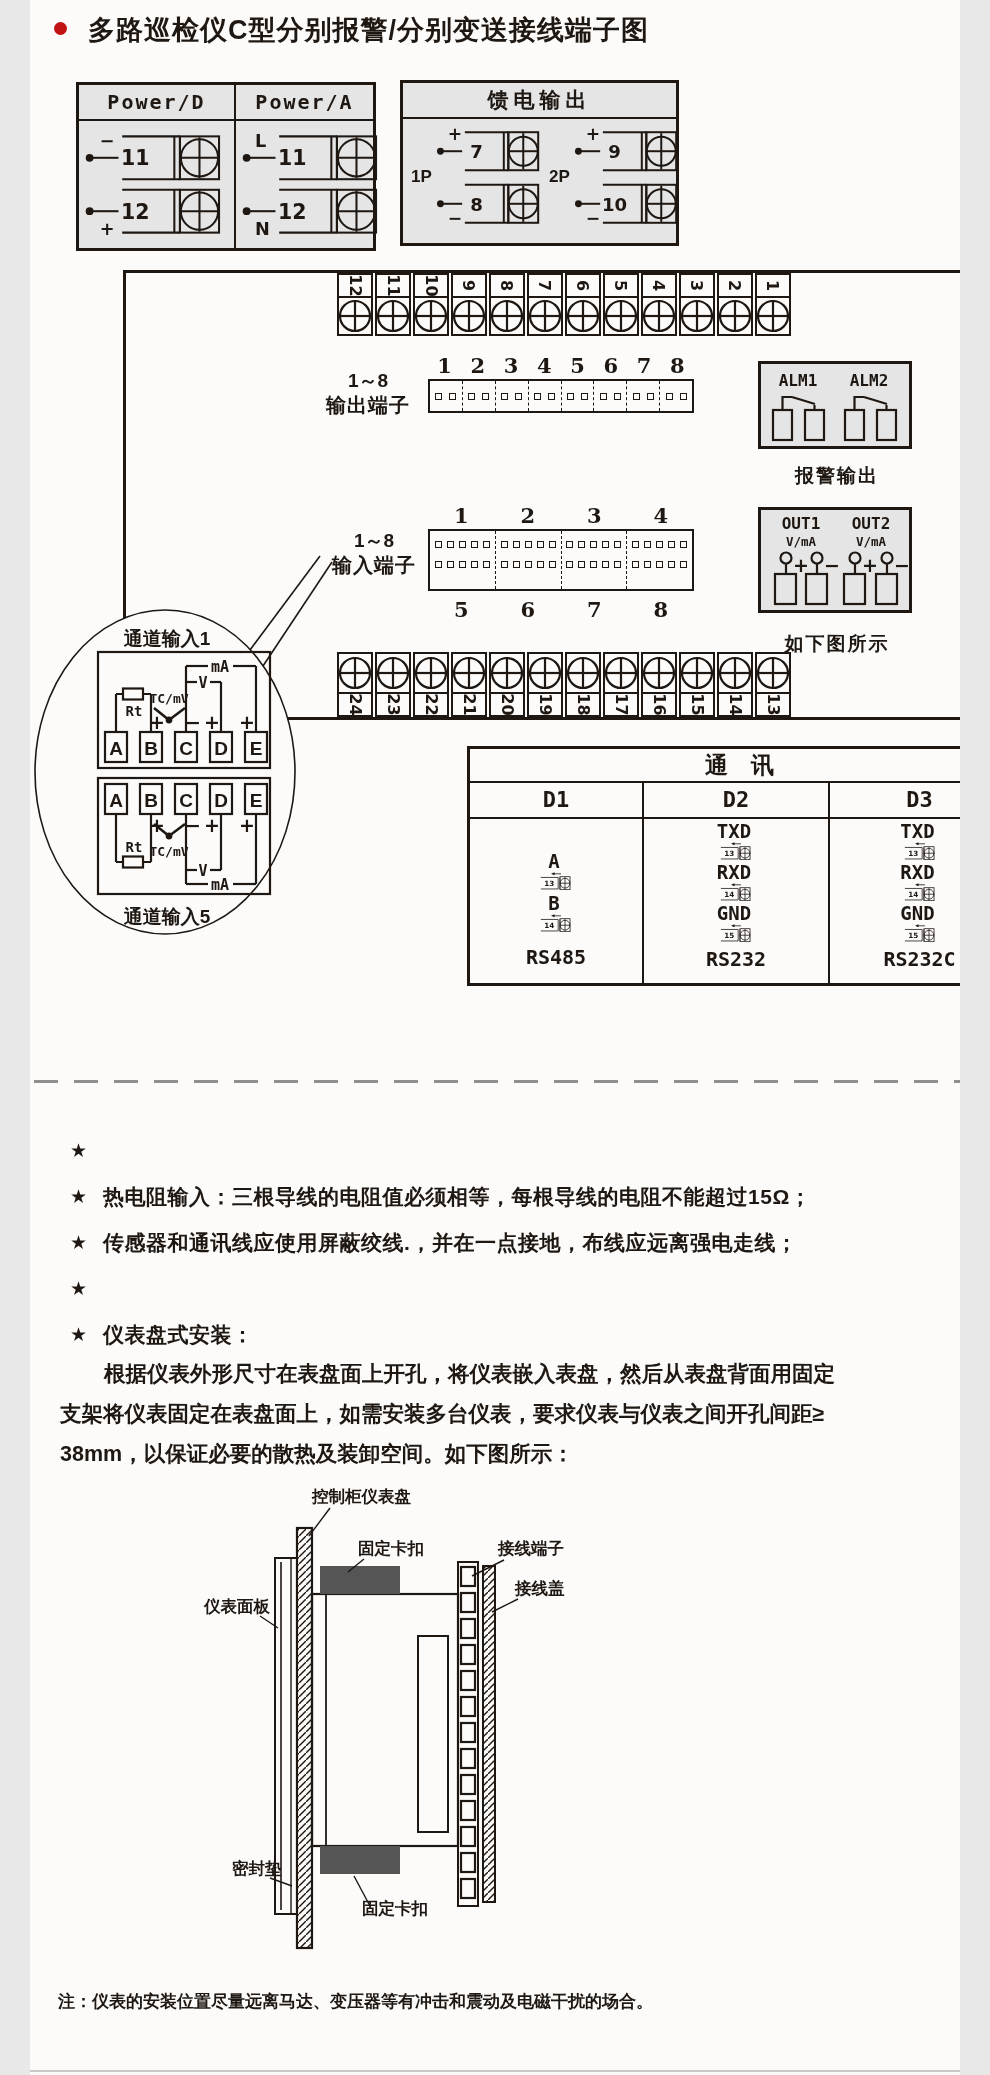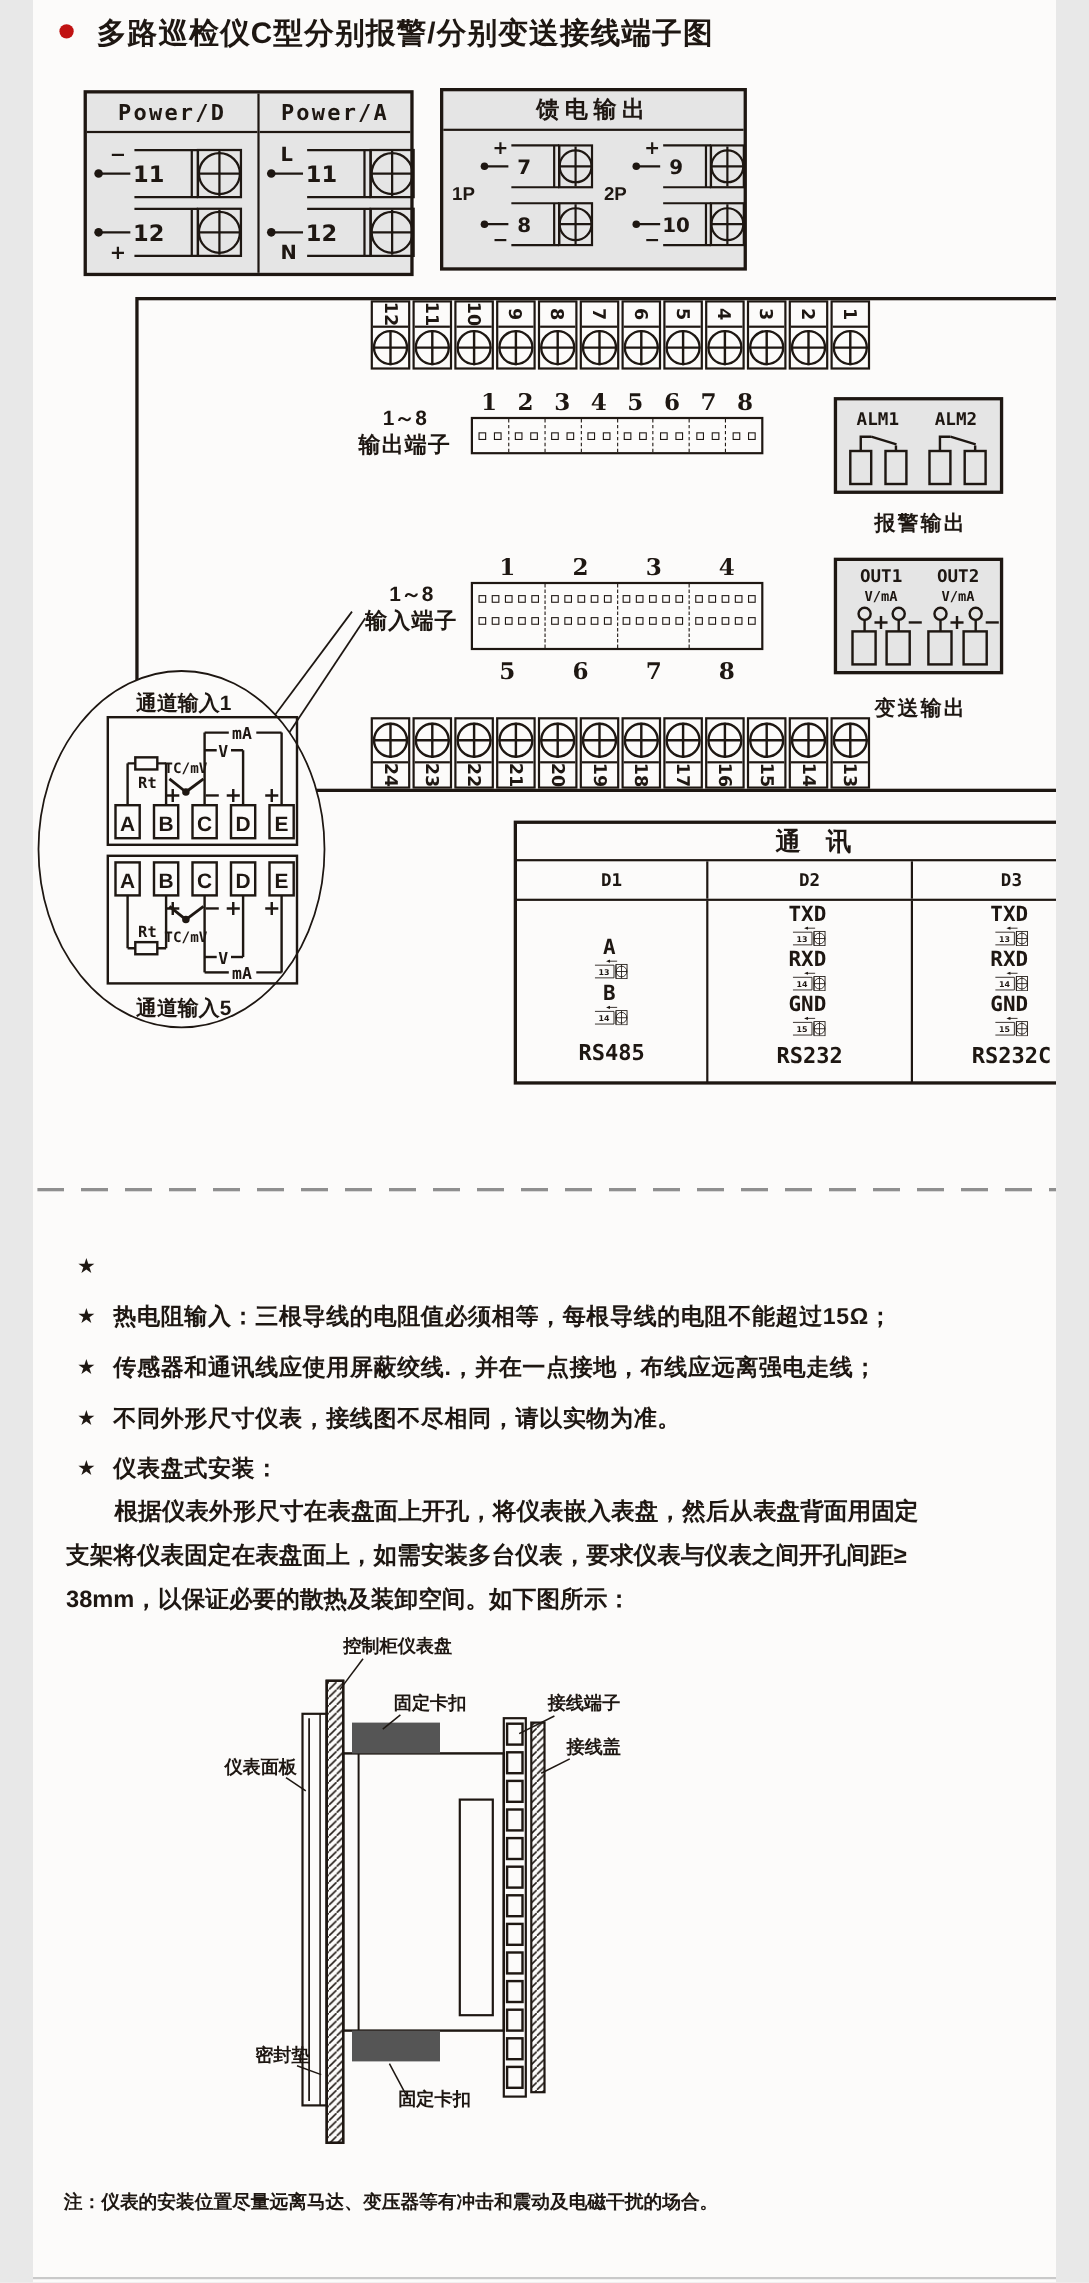--- a/index.html
+++ b/index.html
@@ -53,21 +53,21 @@
   .irow{display:flex;gap:5px;justify-content:center;}
   .irow.a{margin-top:10px;} .irow.b{margin-top:13px;}
   .irow .sq{width:7px;height:7px;}
   .caption{font-weight:bold;font-size:19px;letter-spacing:2px;text-align:center;}
   
   #comm{left:437px;top:746px;width:545px;height:240px;border:3px solid var(--ink);box-sizing:border-box;background:#fcfbfa;}
   #comm-title{height:32px;line-height:32px;text-align:center;border-bottom:2px solid var(--ink);
               font-size:23px;font-weight:bold;}
   #comm-heads{display:flex;height:34px;border-bottom:2px solid var(--ink);}
   #comm-heads div{line-height:34px;text-align:center;font-family:"DejaVu Sans Mono",monospace;
-                  font-size:16px;font-weight:bold;border-right:2px solid var(--ink);}
+                  font-size:22px;font-weight:bold;border-right:2px solid var(--ink);}
   #comm-body{display:flex;height:166px;}
   .cc{position:relative;border-right:2px solid var(--ink);}
   .cc:last-child,#comm-heads div:last-child{border-right:none!important;}
   .w1{width:172px;} .w2{width:184px;} .w3{flex:1;}
   .crow{position:absolute;left:0;right:0;display:flex;align-items:center;justify-content:center;height:40px;flex-direction:column;}
   .cname{font-family:"DejaVu Sans Mono",monospace;font-weight:bold;font-size:19px;margin-right:4px;}
   .ccap{position:absolute;left:0;right:0;text-align:center;font-family:"DejaVu Sans Mono",monospace;
         font-weight:600;font-size:20px;}
   
   #dash-sep{left:4px;top:1080px;width:982px;height:3px;
@@ -548,21 +548,21 @@
           <text class="sign" x="101" y="62" font-size="15">+</text>
           </g>
         <g>
             <circle cx="126" cy="48" r="5.5"></circle>
             <line x1="126" y1="53.5" x2="126" y2="64"></line>
             <rect x="115" y="64" width="21" height="30"></rect>
           <text class="sign" x="133" y="62" font-size="15">−</text>
           </g>
       </svg>
     </div>
-    <div class="abs caption" style="left:630px;top:358px;width:162px;">变送输出</div>
+    <div class="abs caption" style="left:630px;top:358px;width:162px;">如下图所示</div>
 
     <div class="abs strip" style="left:211px;top:379px;">
 
     <div class="vterm b">
         <svg class="draw" width="32" height="38" viewBox="0 0 32 38">
           <circle cx="16" cy="19" r="15"></circle>
             <line x1="0" y1="19" x2="32" y2="19"></line>
             <line x1="16" y1="3" x2="16" y2="35"></line>
         </svg>
         <div class="vnum">
@@ -939,21 +939,20 @@
     <div class="star-item">
         <span class="st">★</span>
         <span class="tx">热电阻输入：三根导线的电阻值必须相等，每根导线的电阻不能超过15Ω；</span>
       </div>
     <div class="star-item">
         <span class="st">★</span>
         <span class="tx">传感器和通讯线应使用屏蔽绞线.，并在一点接地，布线应远离强电走线；</span>
       </div>
     <div class="star-item">
         <span class="st">★</span>
-        <span class="tx">不同外形尺寸仪表，接线图不尽相同，请以实物为准。</span>
       </div>
     <div class="star-item">
         <span class="st">★</span>
         <span class="tx">仪表盘式安装：</span>
       </div>
   </div>
   <div class="abs" id="para">
     <div class="ind">根据仪表外形尺寸在表盘面上开孔，将仪表嵌入表盘，然后从表盘背面用固定</div>
     <div>支架将仪表固定在表盘面上，如需安装多台仪表，要求仪表与仪表之间开孔间距≥</div>
     <div>38mm，以保证必要的散热及装卸空间。如下图所示：</div>

